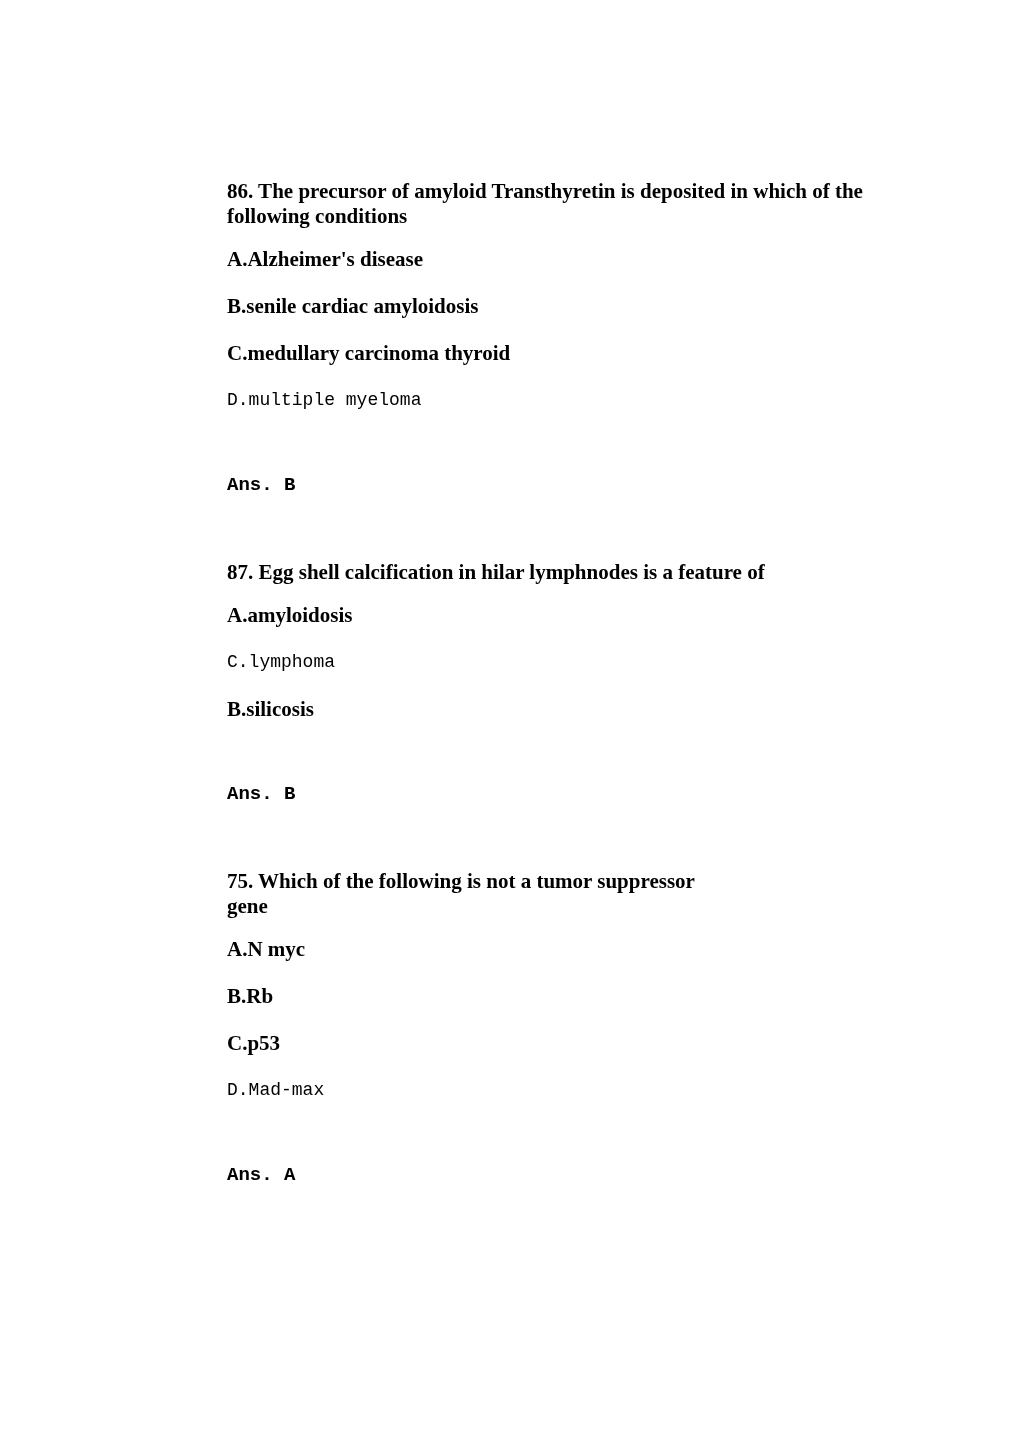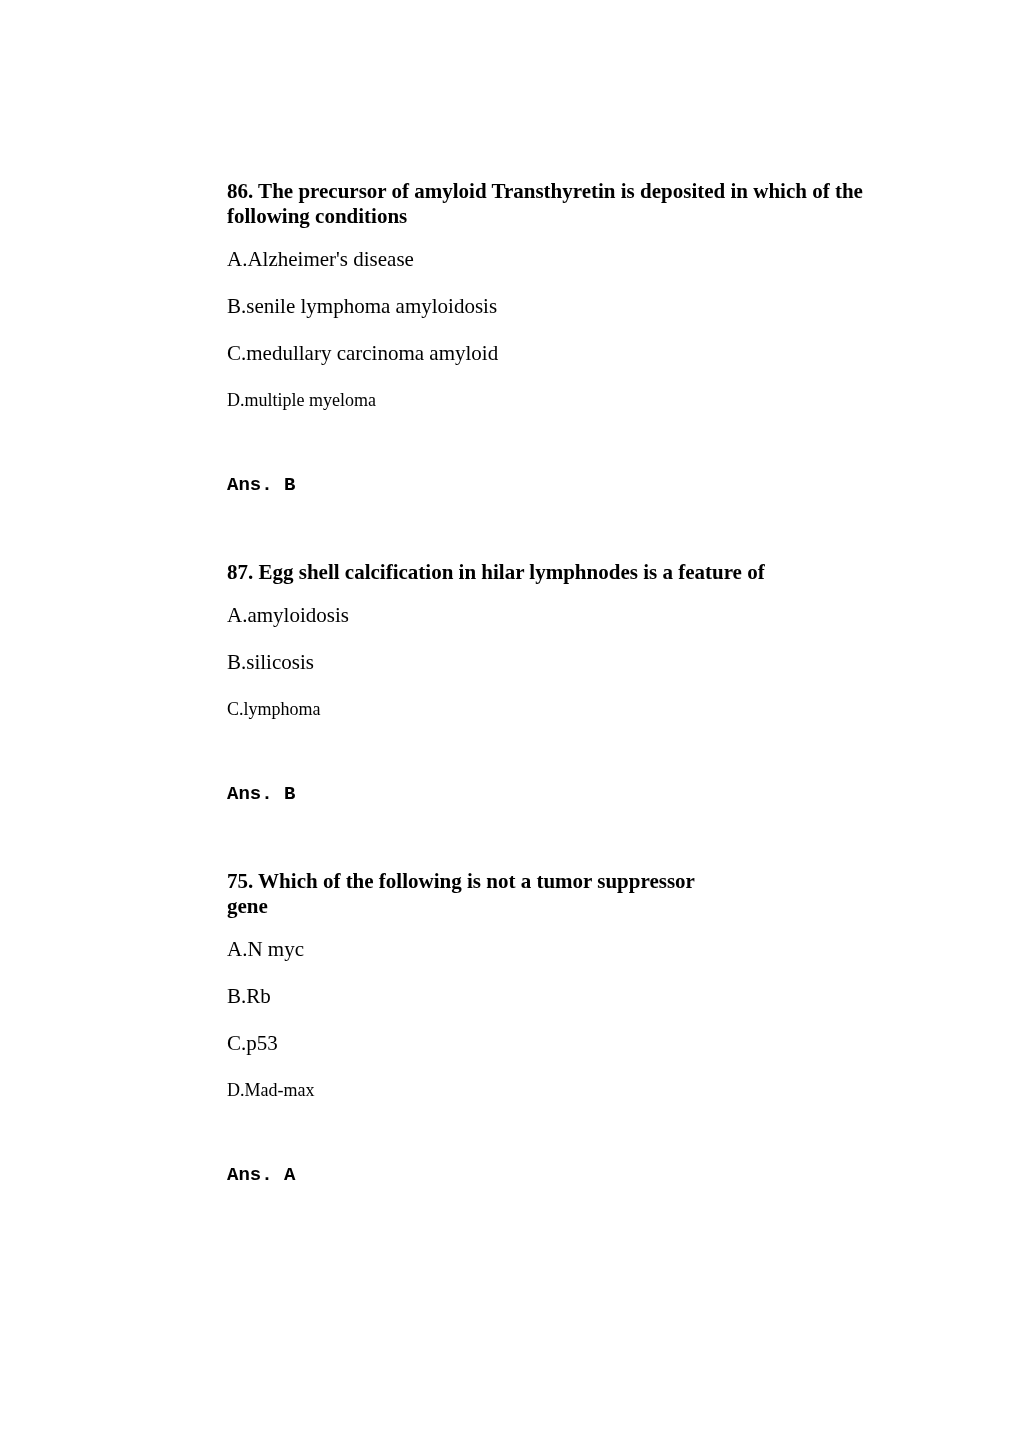--- a/index.html
+++ b/index.html
@@ -35,24 +35,24 @@
   .option {
     margin: 22px 0 0 0;
   }
   .q-heading + .option {
     margin-top: 18px;
   }
   .option.serif {
     font-family: "Liberation Serif", serif;
     font-size: 21px;
     line-height: 25px;
-    font-weight: normal;
+    font-weight: bold;
   }
   .option.sans {
-    font-family: Liberation Serif, serif;
+    font-family: Liberation Mono, monospace;
     font-size: 18px;
     line-height: 25px;
     font-weight: normal;
   }
   .ans {
     font-family: Liberation Mono, monospace;
     font-weight: bold;
     font-size: 19px;
     line-height: 25px;
     margin: 60px 0 0 0;
@@ -60,29 +60,29 @@
 </style>
 </head>
 <body>
 
 <div class="page">
   <div class="content">
 
     <h2 class="q-heading first">86. The precursor of amyloid Transthyretin is deposited in which of the
 following conditions</h2>
     <p class="option serif">A.Alzheimer's disease</p>
-    <p class="option serif">B.senile lymphoma amyloidosis</p>
-    <p class="option serif">C.medullary carcinoma amyloid</p>
+    <p class="option serif">B.senile cardiac amyloidosis</p>
+    <p class="option serif">C.medullary carcinoma thyroid</p>
     <p class="option sans">D.multiple myeloma</p>
     <p class="ans">Ans. B</p>
 
     <h2 class="q-heading">87. Egg shell calcification in hilar lymphnodes is a feature of</h2>
     <p class="option serif">A.amyloidosis</p>
+    <p class="option sans">C.lymphoma</p>
     <p class="option serif">B.silicosis</p>
-    <p class="option sans">C.lymphoma</p>
     <p class="ans">Ans. B</p>
 
     <h2 class="q-heading">75. Which of the following is not a tumor suppressor
 gene</h2>
     <p class="option serif">A.N myc</p>
     <p class="option serif">B.Rb</p>
     <p class="option serif">C.p53</p>
     <p class="option sans">D.Mad-max</p>
     <p class="ans">Ans. A</p>
 

